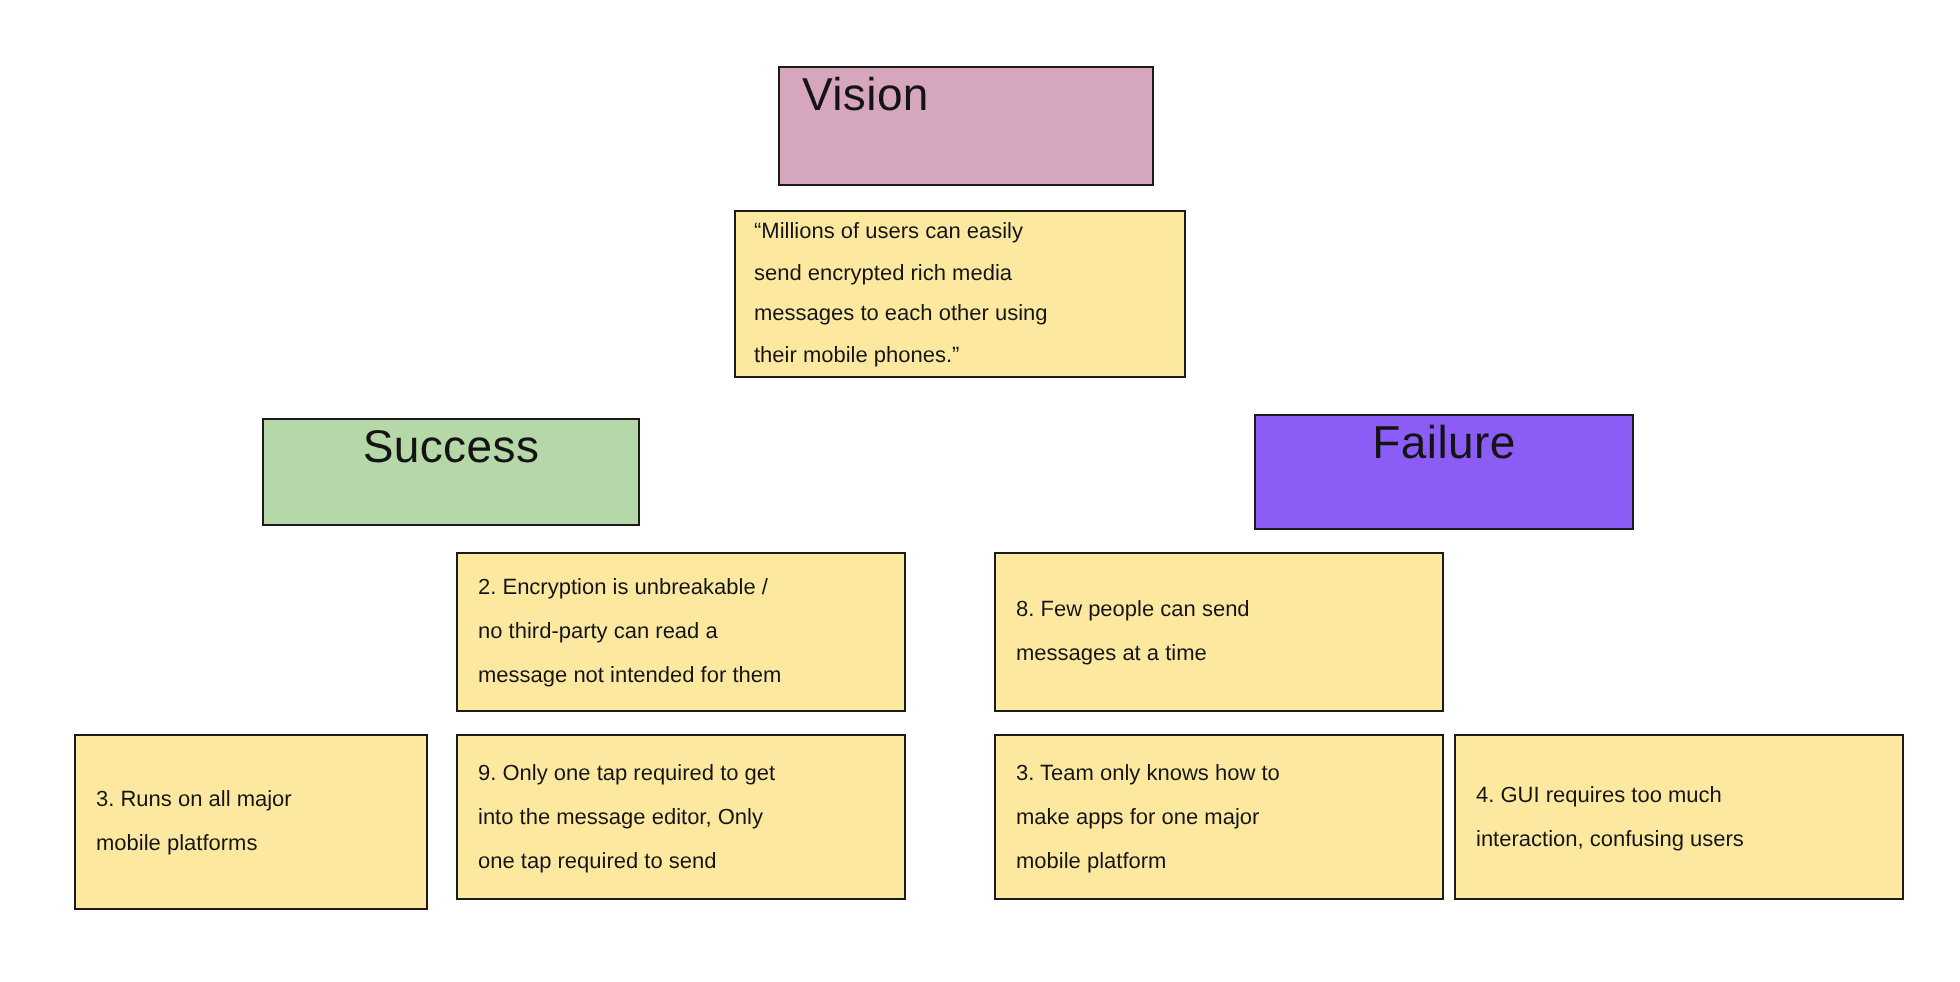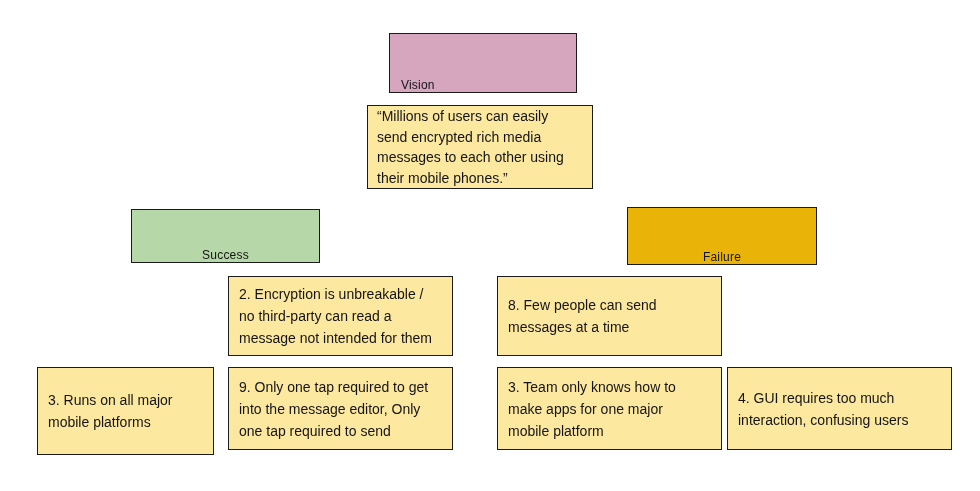--- a/index.html
+++ b/index.html
@@ -16,30 +16,30 @@
     background: #ffffff;
     overflow: hidden;
   }
   .shape {
     position: absolute;
     box-sizing: border-box;
     border: 1.5px solid #1b1b1b;
   }
   .header {
     display: flex;
-    align-items: flex-end;
-    font-size: 12px;
+    align-items: flex-start;
+    font-size: 23px;
     letter-spacing: 0.2px;
   }
   .header.centered { justify-content: center; }
   .header.leftpad { padding-left: 11px; }
   .note {
     display: flex;
     align-items: center;
-    font-size: 14px;
+    font-size: 11px;
     line-height: 22px;
     padding: 6px 6px 6px 10px;
     white-space: pre-line;
   }
   .note.quote { line-height: 20.5px; padding: 6px 6px 6px 9px; }
 
   
   #vision-box     { left: 389px; top: 33px;  width: 188px; height: 60px; }
   #vision-note    { left: 367px; top: 105px; width: 226px; height: 84px; }
   #success-box    { left: 131px; top: 209px; width: 189px; height: 54px; }
@@ -66,21 +66,21 @@
     <span>“Millions of users can easily
 send encrypted rich media
 messages to each other using
 their mobile phones.”</span>
   </div>
 
   <div id="success-box" class="shape header centered" style="background: rgb(182, 215, 168);">
     <span>Success</span>
   </div>
 
-  <div id="failure-box" class="shape header centered" style="background: #eab308;">
+  <div id="failure-box" class="shape header centered" style="background: #8b5cf6;">
     <span>Failure</span>
   </div>
 
 
   <div id="s-note-2" class="shape note" style="background: rgb(253, 232, 160);">
     <span>2. Encryption is unbreakable /
 no third-party can read a
 message not intended for them</span>
   </div>
 

